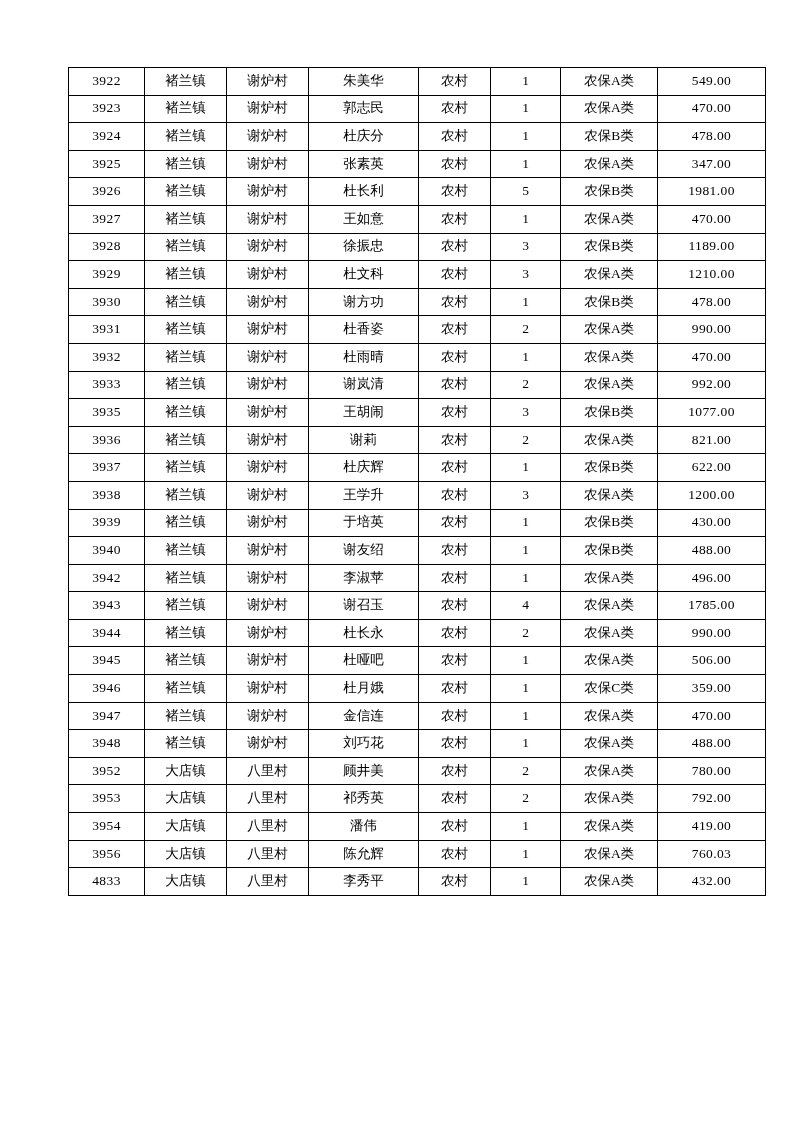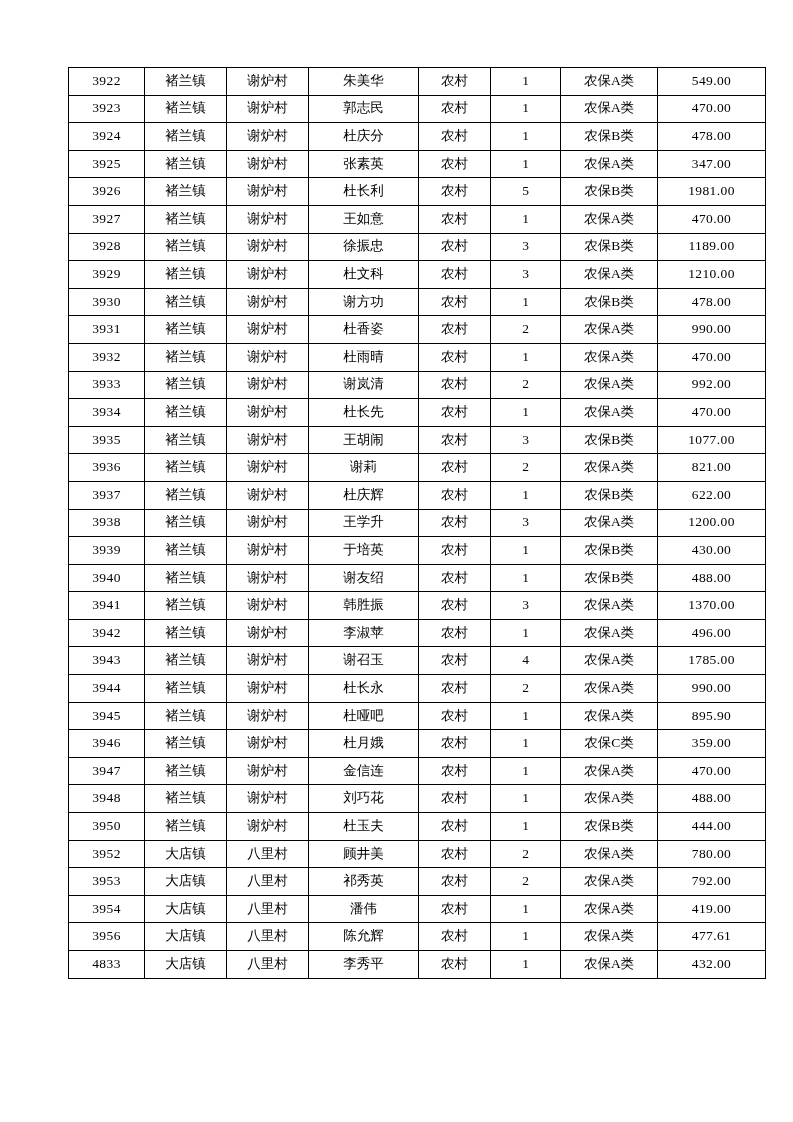--- a/index.html
+++ b/index.html
@@ -183,30 +183,20 @@
           <td class="seq">3933</td>
           <td class="town">褚兰镇</td>
           <td class="vill">谢炉村</td>
           <td class="name">谢岚清</td>
           <td class="type">农村</td>
           <td class="num">2</td>
           <td class="cat">农保A类</td>
           <td class="amt">992.00</td>
         </tr>
         <tr>
-          <td class="seq">3934</td>
-          <td class="town">褚兰镇</td>
-          <td class="vill">谢炉村</td>
-          <td class="name">杜长先</td>
-          <td class="type">农村</td>
-          <td class="num">1</td>
-          <td class="cat">农保A类</td>
-          <td class="amt">470.00</td>
-        </tr>
-        <tr>
           <td class="seq">3935</td>
           <td class="town">褚兰镇</td>
           <td class="vill">谢炉村</td>
           <td class="name">王胡闹</td>
           <td class="type">农村</td>
           <td class="num">3</td>
           <td class="cat">农保B类</td>
           <td class="amt">1077.00</td>
         </tr>
         <tr>
@@ -253,30 +243,20 @@
           <td class="seq">3940</td>
           <td class="town">褚兰镇</td>
           <td class="vill">谢炉村</td>
           <td class="name">谢友绍</td>
           <td class="type">农村</td>
           <td class="num">1</td>
           <td class="cat">农保B类</td>
           <td class="amt">488.00</td>
         </tr>
         <tr>
-          <td class="seq">3941</td>
-          <td class="town">褚兰镇</td>
-          <td class="vill">谢炉村</td>
-          <td class="name">韩胜振</td>
-          <td class="type">农村</td>
-          <td class="num">3</td>
-          <td class="cat">农保A类</td>
-          <td class="amt">1370.00</td>
-        </tr>
-        <tr>
           <td class="seq">3942</td>
           <td class="town">褚兰镇</td>
           <td class="vill">谢炉村</td>
           <td class="name">李淑苹</td>
           <td class="type">农村</td>
           <td class="num">1</td>
           <td class="cat">农保A类</td>
           <td class="amt">496.00</td>
         </tr>
         <tr>
@@ -300,21 +280,21 @@
           <td class="amt">990.00</td>
         </tr>
         <tr>
           <td class="seq">3945</td>
           <td class="town">褚兰镇</td>
           <td class="vill">谢炉村</td>
           <td class="name">杜哑吧</td>
           <td class="type">农村</td>
           <td class="num">1</td>
           <td class="cat">农保A类</td>
-          <td class="amt">895.90</td>
+          <td class="amt">506.00</td>
         </tr>
         <tr>
           <td class="seq">3946</td>
           <td class="town">褚兰镇</td>
           <td class="vill">谢炉村</td>
           <td class="name">杜月娥</td>
           <td class="type">农村</td>
           <td class="num">1</td>
           <td class="cat">农保C类</td>
           <td class="amt">359.00</td>
@@ -333,30 +313,20 @@
           <td class="seq">3948</td>
           <td class="town">褚兰镇</td>
           <td class="vill">谢炉村</td>
           <td class="name">刘巧花</td>
           <td class="type">农村</td>
           <td class="num">1</td>
           <td class="cat">农保A类</td>
           <td class="amt">488.00</td>
         </tr>
         <tr>
-          <td class="seq">3950</td>
-          <td class="town">褚兰镇</td>
-          <td class="vill">谢炉村</td>
-          <td class="name">杜玉夫</td>
-          <td class="type">农村</td>
-          <td class="num">1</td>
-          <td class="cat">农保B类</td>
-          <td class="amt">444.00</td>
-        </tr>
-        <tr>
           <td class="seq">3952</td>
           <td class="town">大店镇</td>
           <td class="vill">八里村</td>
           <td class="name">顾井美</td>
           <td class="type">农村</td>
           <td class="num">2</td>
           <td class="cat">农保A类</td>
           <td class="amt">780.00</td>
         </tr>
         <tr>
@@ -380,21 +350,21 @@
           <td class="amt">419.00</td>
         </tr>
         <tr>
           <td class="seq">3956</td>
           <td class="town">大店镇</td>
           <td class="vill">八里村</td>
           <td class="name">陈允辉</td>
           <td class="type">农村</td>
           <td class="num">1</td>
           <td class="cat">农保A类</td>
-          <td class="amt">477.61</td>
+          <td class="amt">760.03</td>
         </tr>
         <tr>
           <td class="seq">4833</td>
           <td class="town">大店镇</td>
           <td class="vill">八里村</td>
           <td class="name">李秀平</td>
           <td class="type">农村</td>
           <td class="num">1</td>
           <td class="cat">农保A类</td>
           <td class="amt">432.00</td>

